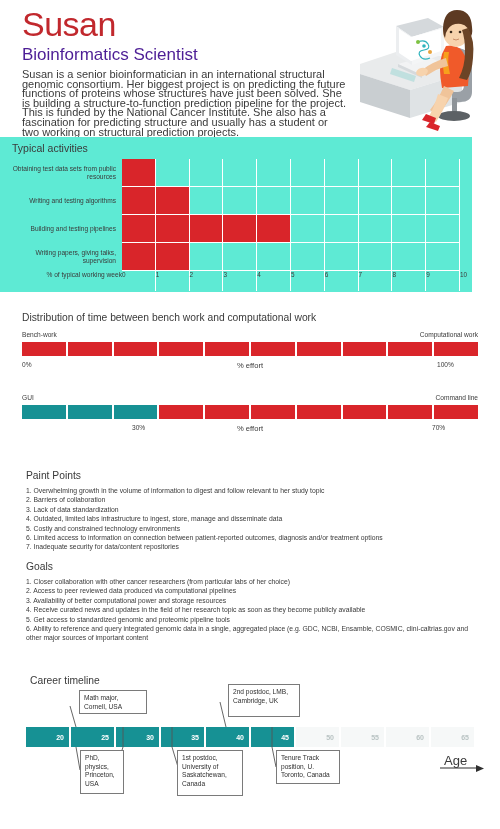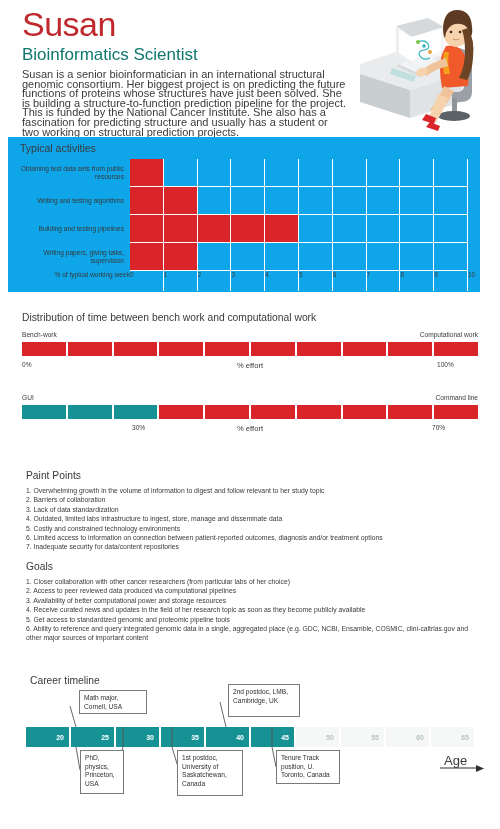--- a/index.html
+++ b/index.html
@@ -15,35 +15,35 @@
 
   
   .header{position:absolute;left:0;top:0;width:397px;height:132px;}
   .persona-name{
     position:absolute;left:22px;top:4px;
     font-size:34px;color:#c1282d;font-weight:400;letter-spacing:-0.5px;
     line-height:40px;
   }
   .persona-role{
     position:absolute;left:22px;top:44px;
-    font-size:17px;color:#0f766e;font-weight:400;line-height:22px;
+    font-size:17px;color:#4c1d95;font-weight:400;line-height:22px;
   }
   .persona-bio{
     position:absolute;left:22px;top:70px;width:325px;
     font-size:11px;line-height:9.6px;color:#3a3a3a;text-align:left;
   }
   .hero-illo{position:absolute;left:352px;top:2px;width:146px;height:130px;}
 
   
   .sec-title{font-size:10.5px;color:#3a3a3a;font-weight:400;}
 
   
   .activities{
-    position:absolute;left:8px;top:137px;width:472px;height:155px;
-    background:#0ea5e9;
+    position:absolute;left:0;top:137px;width:472px;height:155px;
+    background:#5eead4;
   }
   .activities .panel-title{position:absolute;left:12px;top:5px;}
   .act-grid{position:absolute;left:122px;top:22px;width:338px;height:112px;}
   .act-row{position:relative;height:28px;width:100%;}
   .act-label{
     position:absolute;right:100%;top:0;width:108px;height:28px;
     padding-right:6px;
     display:flex;flex-direction:column;align-items:flex-end;justify-content:center;
     font-size:6.6px;line-height:8.4px;color:#3a3a3a;text-align:right;
   }

